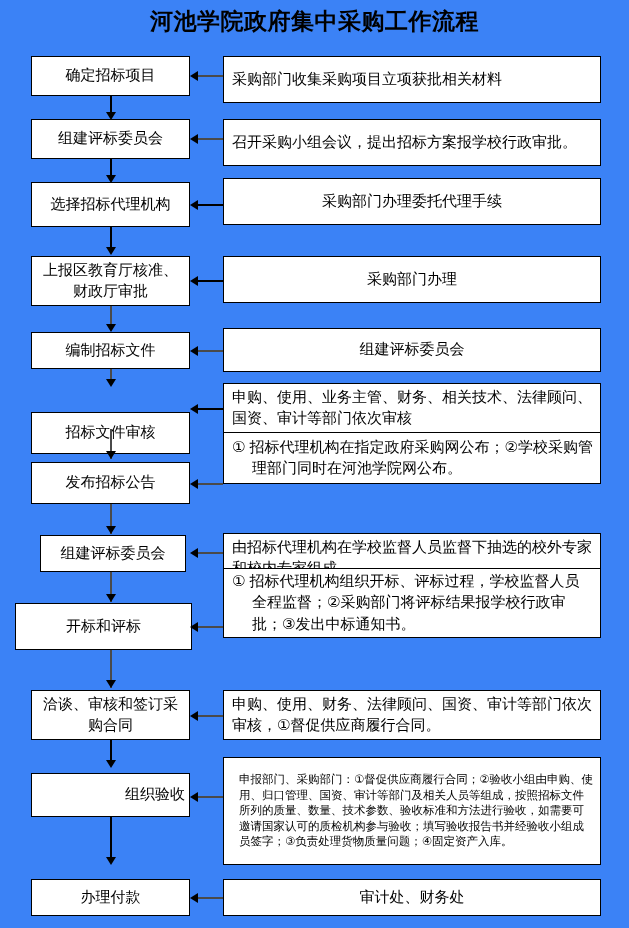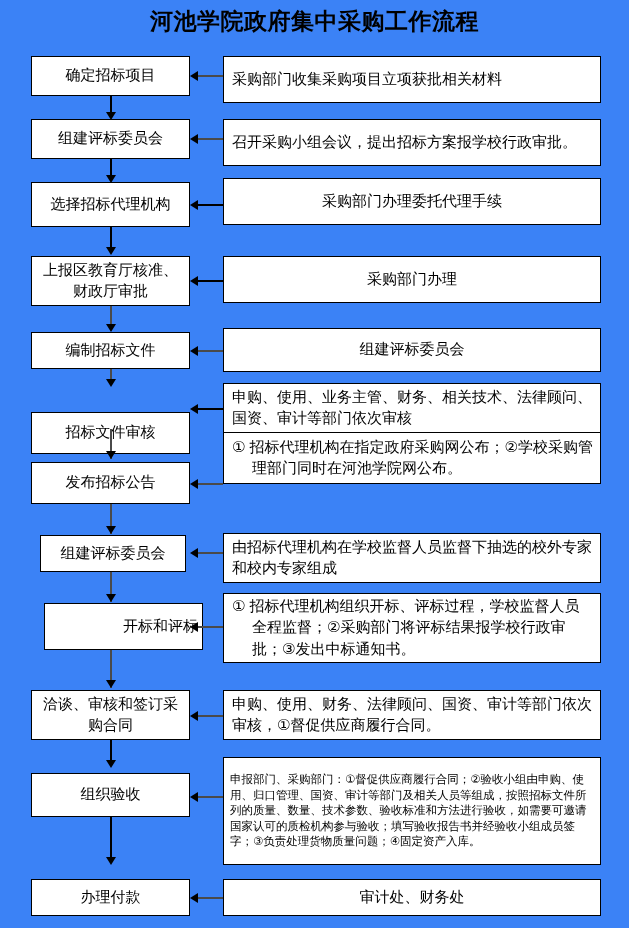--- a/index.html
+++ b/index.html
@@ -58,21 +58,21 @@
   .note {                     
     justify-content: flex-start;
   }
   .note .txt {
     padding: 0 8px;
     text-align: left;
   }
   .note.center .txt { text-align: center; padding: 0 6px; }
 
   .note.tiny { font-size: 11.5px; line-height: 1.36; }
-  .note.tiny .txt { padding: 0 6px; }
+  .note.tiny .txt { padding: 0 6px; margin-left: 9px; }
 
   .note.hang .txt {
     padding-left: 8px;
     padding-right: 6px;
     text-indent: 0;
   }
   .note.hang .txt .body {
     display: block;
     padding-left: 20px;
     text-indent: -20px;
@@ -201,24 +201,24 @@
     <span class="txt">组建评标委员会</span>
   </div>
   <div class="box note" style="left:223px; top:533px; width:378px; height:50px;">
     <span class="txt">由招标代理机构在学校监督人员监督下抽选的校外专家和校内专家组成</span>
   </div>
   <div class="hline" style="left:196px; top:552px; width:27px;"></div>
   <div class="arrow-left" style="left:190px; top:548px;"></div>
   <div class="vline" style="left:110px; top:572px; height:30px;"></div>
   <div class="arrow-down" style="left:106px; top:594px;"></div>
 
-  <div class="box stage" style="left:44px; top:603px; width:159px; height:47px;text-align:right;">
+  <div class="box stage" style="left:15px; top:603px; width:177px; height:47px;">
     <span class="txt">开标和评标</span>
   </div>
-  <div class="box note hang" style="left:223px; top:593px; width:378px; height:70px;">
+  <div class="box note hang" style="left:223px; top:568px; width:378px; height:70px;">
     <span class="txt">
       <span class="body">
         <span class="m1">①</span><span>招标代理机构组织开标、评标过程，学校监督人员全程监督；②采购部门将评标结果报学校行政审批；③发出中标通知书。</span>
       </span>
     </span>
   </div>
   <div class="hline" style="left:196px; top:626px; width:27px;"></div>
   <div class="arrow-left" style="left:190px; top:622px;"></div>
   <div class="vline" style="left:110px; top:650px; height:38px;"></div>
   <div class="arrow-down" style="left:106px; top:680px;"></div>
@@ -227,21 +227,21 @@
     <span class="txt">洽谈、审核和签订采购合同</span>
   </div>
   <div class="box note" style="left:223px; top:690px; width:378px; height:50px;">
     <span class="txt">申购、使用、财务、法律顾问、国资、审计等部门依次审核，①督促供应商履行合同。</span>
   </div>
   <div class="hline" style="left:196px; top:715px; width:27px;"></div>
   <div class="arrow-left" style="left:190px; top:711px;"></div>
   <div class="vline dark" style="left:110px; top:740px; height:26px;"></div>
   <div class="arrow-down" style="left:106px; top:760px;"></div>
 
-  <div class="box stage" style="left:31px; top:773px; width:159px; height:44px;">
+  <div class="box stage" style="left:31px; top:773px; width:159px; height:44px;text-align:right;">
     <span class="txt">组织验收</span>
   </div>
   <div class="box note tiny" style="left:223px; top:757px; width:378px; height:108px;">
     <span class="txt">申报部门、采购部门：①督促供应商履行合同；②验收小组由申购、使用、归口管理、国资、审计等部门及相关人员等组成，按照招标文件所列的质量、数量、技术参数、验收标准和方法进行验收，如需要可邀请国家认可的质检机构参与验收；填写验收报告书并经验收小组成员签字；③负责处理货物质量问题；④固定资产入库。</span>
   </div>
   <div class="hline" style="left:196px; top:796px; width:27px;"></div>
   <div class="arrow-left" style="left:190px; top:792px;"></div>
   <div class="vline dark" style="left:110px; top:817px; height:46px;"></div>
   <div class="arrow-down" style="left:106px; top:857px;"></div>
 

